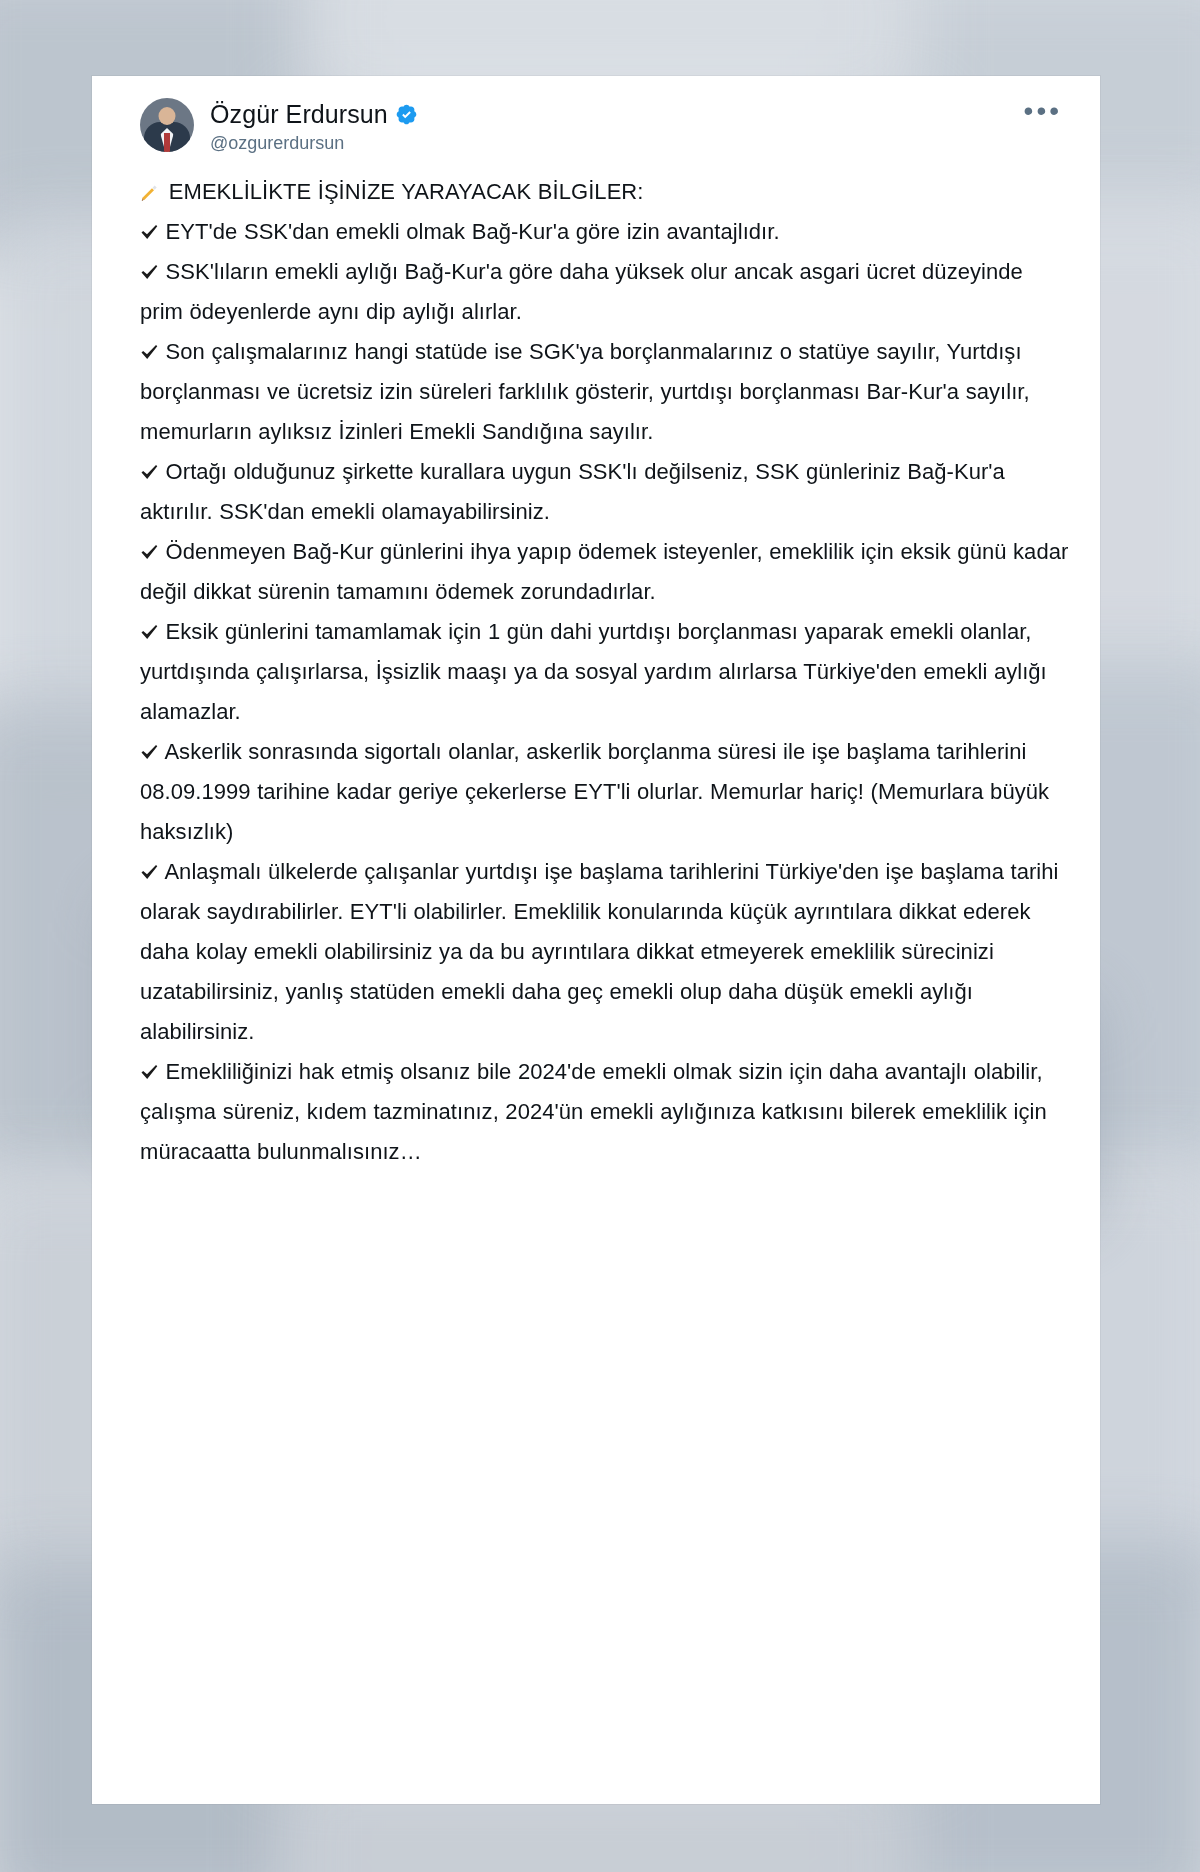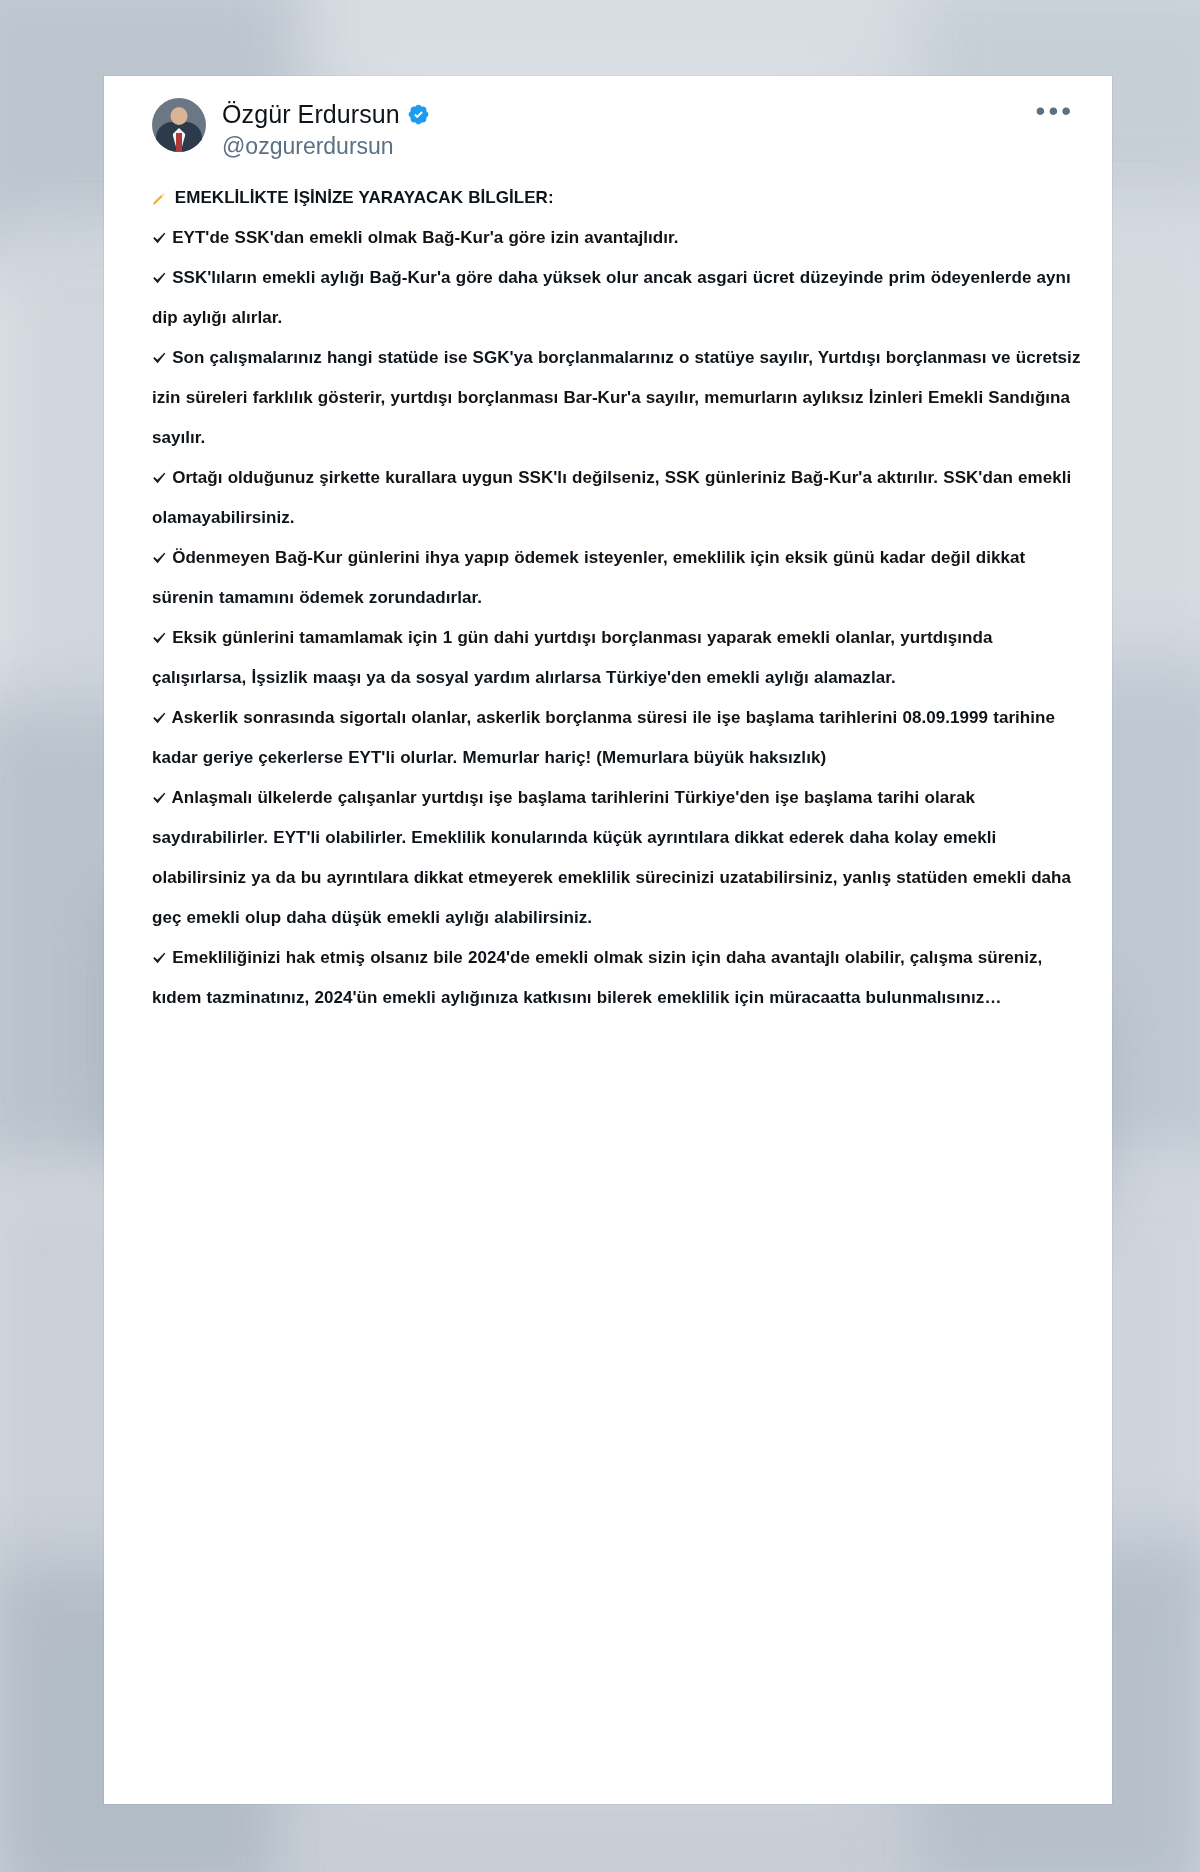--- a/index.html
+++ b/index.html
@@ -38,21 +38,21 @@
   .b9 { right: -30px; top: 1160px; width: 300px; height: 440px; background: #cdd3db; }
   .b10{ right: -20px; top: 1540px; width: 360px; height: 380px; background: #b2bcc7; }
   .b11{ left: 300px;  top: -70px;  width: 620px; height: 180px; background: #d8dde3; }
   .b12{ left: 280px;  top: 1760px; width: 640px; height: 200px; background: #c6ccd4; }
   .b13{ left: 120px;  top: 900px;  width: 120px; height: 240px; background: #9aa5b1; }
   .b14{ right: 110px; top: 1000px; width: 120px; height: 220px; background: #9ea9b5; }
 
   
   #tweet-card {
     position: absolute;
-    left: 104px;
+    left: 92px;
     top: 76px;
     width: 1008px;
     height: 1728px;
     background: #ffffff;
     box-shadow: 0 0 0 1px rgba(0,0,0,0.04);
     box-sizing: border-box;
     padding: 22px 24px 0 24px;
     overflow: hidden;
   }
 
@@ -130,45 +130,44 @@
     white-space: nowrap;
   }
   .verified {
     width: 23px;
     height: 23px;
     flex: 0 0 auto;
     display: block;
   }
   .handle {
     margin-top: 4px;
-    font-size: 23px;
+    font-size: 18px;
     color: #5b7083;
     white-space: nowrap;
   }
   .more-btn {
     flex: 0 0 auto;
     color: #5b7083;
     font-size: 28px;
     line-height: 18px;
     letter-spacing: 3px;
     padding: 4px 6px 0 6px;
     cursor: pointer;
     user-select: none;
   }
 
   
   .tw-body {
     margin-top: 18px;
     padding: 0 6px 0 24px;
-    font-size: 17px;
+    font-size: 22px;
     line-height: 40px;
     color: #0f1419;
     letter-spacing: 0.05px;
     word-spacing: 0.4px;
-    font-weight: bold;
   }
   .tw-body p {
     margin: 0;
   }
   .tick {
     display: inline-block;
     width: 0.82em;
     margin-right: 1px;
     position: relative;
     top: 2px;

